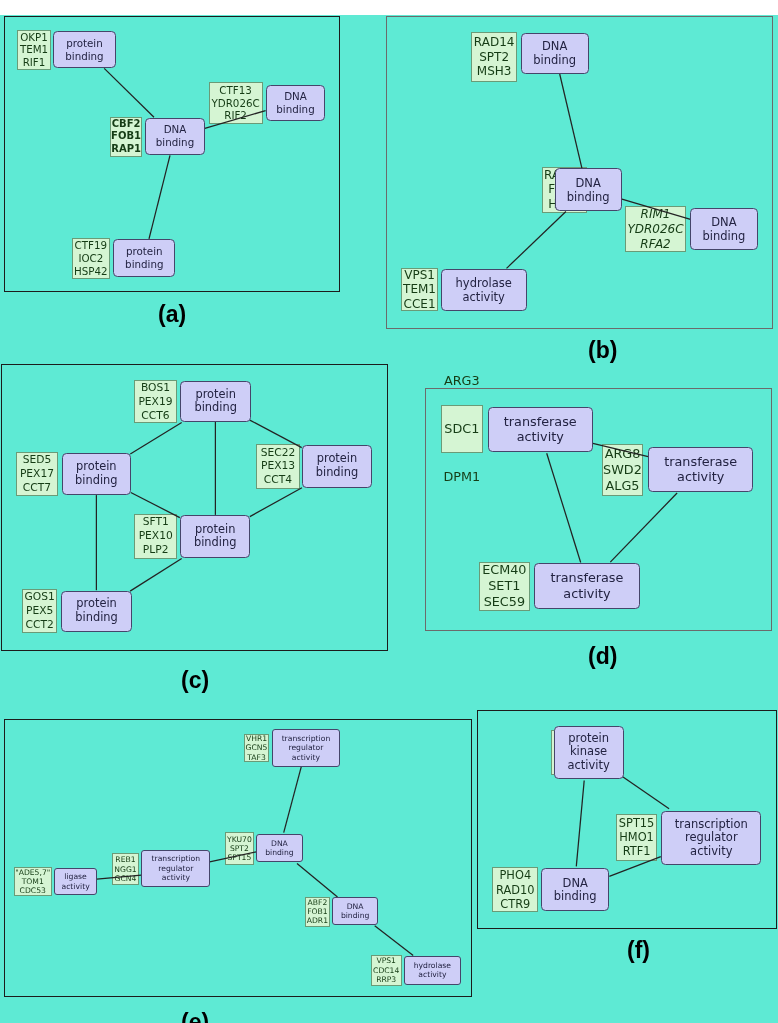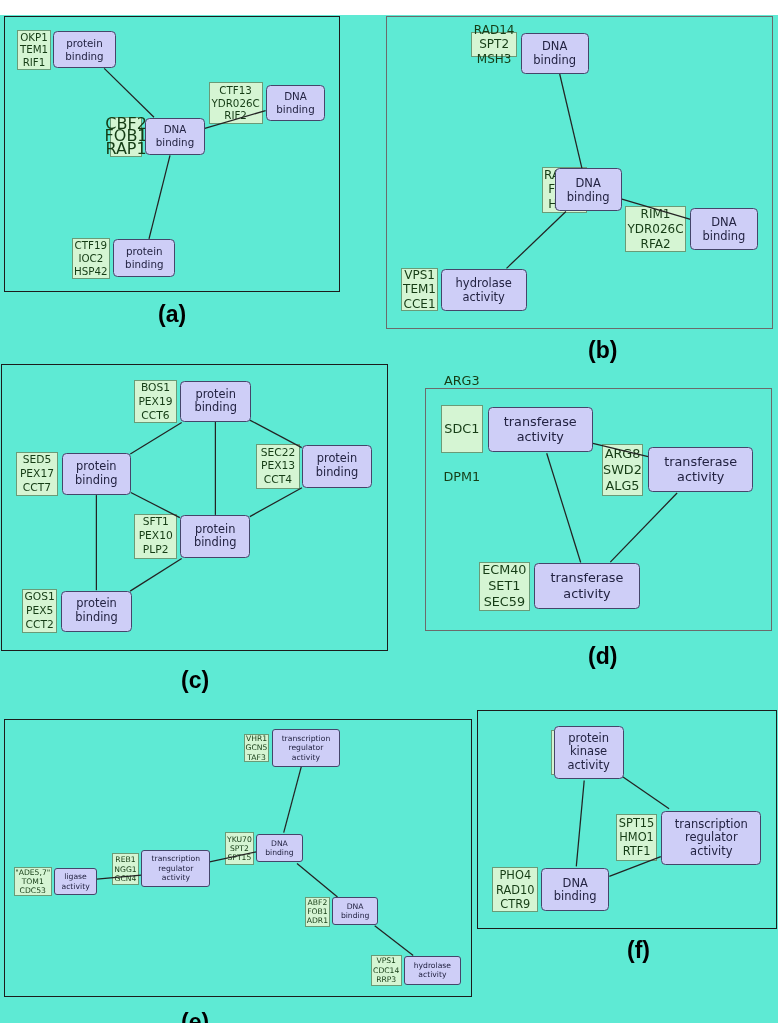--- a/index.html
+++ b/index.html
@@ -23,39 +23,39 @@
 <div id="figure">
     <div class="panel" style="left: 4px; top: 1px; width: 335.5px; height: 276.3px;">
       <div class="panel-frame" style="width: 335.5px; height: 276.3px; border: 1.4px solid rgb(28, 28, 28);"></div>
       <svg class="edge-layer" width="335.5" height="276.3">
         <line x1="100.2" y1="52.4" x2="150" y2="101.3" stroke="#232323" stroke-width="1.25"></line>
         <line x1="200.8" y1="112.3" x2="261.6" y2="94.6" stroke="#232323" stroke-width="1.25"></line>
         <line x1="166" y1="139.4" x2="145" y2="222.9" stroke="#232323" stroke-width="1.25"></line>
       </svg>
       <div class="node gene" style="left: 13px; top: 13.6px; width: 34px; height: 40.4px; font-size: 10.3px; line-height: 12.7px; background: rgb(213, 245, 211); border: 1.3px solid rgb(106, 155, 119); color: rgb(21, 60, 21);"><span>OKP1</span><span>TEM1</span><span>RIF1</span></div>
       <div class="node go" style="left: 49.2px; top: 14.7px; width: 62.5px; height: 37.8px; font-size: 10.3px; line-height: 12.9px; background: rgb(206, 206, 247); border: 1.6px solid rgb(69, 69, 106); border-radius: 4.5px; color: rgb(35, 35, 66);"><span>protein</span><span>binding</span></div>
-      <div class="node gene" style="left: 106.3px; top: 100.7px; width: 31.5px; height: 40.2px; font-size: 16px; line-height: 12.7px; background: rgb(213, 245, 211); border: 1.3px solid rgb(106, 155, 119); color: rgb(21, 60, 21);"><span>CBF2</span><span>FOB1</span><span>RAP1</span></div>
+      <div class="node gene" style="left: 106.3px; top: 100.7px; width: 31.5px; height: 40.2px; font-size: 10px; line-height: 12.7px; background: rgb(213, 245, 211); border: 1.3px solid rgb(106, 155, 119); color: rgb(21, 60, 21); font-weight: bold;"><span>CBF2</span><span>FOB1</span><span>RAP1</span></div>
       <div class="node go" style="left: 141.1px; top: 101.6px; width: 59.8px; height: 37.5px; font-size: 10.3px; line-height: 12.9px; background: rgb(206, 206, 247); border: 1.6px solid rgb(69, 69, 106); border-radius: 4.5px; color: rgb(35, 35, 66);"><span>DNA</span><span>binding</span></div>
       <div class="node gene" style="left: 204.5px; top: 65.8px; width: 54.2px; height: 42.5px; font-size: 10.3px; line-height: 12.7px; background: rgb(213, 245, 211); border: 1.3px solid rgb(106, 155, 119); color: rgb(21, 60, 21);"><span>CTF13</span><span>YDR026C</span><span>RIF2</span></div>
       <div class="node go" style="left: 261.8px; top: 68.8px; width: 59.4px; height: 36.4px; font-size: 10.3px; line-height: 12.9px; background: rgb(206, 206, 247); border: 1.6px solid rgb(69, 69, 106); border-radius: 4.5px; color: rgb(35, 35, 66);"><span>DNA</span><span>binding</span></div>
       <div class="node gene" style="left: 68px; top: 222px; width: 37.7px; height: 40.5px; font-size: 10.3px; line-height: 12.7px; background: rgb(213, 245, 211); border: 1.3px solid rgb(106, 155, 119); color: rgb(21, 60, 21);"><span>CTF19</span><span>IOC2</span><span>HSP42</span></div>
       <div class="node go" style="left: 109.3px; top: 223.4px; width: 62px; height: 37.7px; font-size: 10.3px; line-height: 12.9px; background: rgb(206, 206, 247); border: 1.6px solid rgb(69, 69, 106); border-radius: 4.5px; color: rgb(35, 35, 66);"><span>protein</span><span>binding</span></div>
     </div>
     <div class="panel" style="left: 386px; top: 1px; width: 387px; height: 313px;">
       <div class="panel-frame" style="width: 387px; height: 313px; border: 1.5px solid rgb(107, 107, 107);"></div>
       <svg class="edge-layer" width="387" height="313">
         <line x1="173.7" y1="58" x2="196" y2="152.6" stroke="#232323" stroke-width="1.25"></line>
         <line x1="235.1" y1="182.9" x2="304.5" y2="203.4" stroke="#232323" stroke-width="1.25"></line>
         <line x1="179.9" y1="195.5" x2="120.5" y2="252.4" stroke="#232323" stroke-width="1.25"></line>
       </svg>
-      <div class="node gene" style="left: 85.3px; top: 16.2px; width: 45.7px; height: 25px; font-size: 12px; line-height: 14.6px; background: rgb(213, 245, 211); border: 1.3px solid rgb(106, 155, 119); color: rgb(21, 60, 21);"><span>RAD14</span><span>SPT2</span><span>MSH3</span></div>
+      <div class="node gene" style="left: 85.3px; top: 16.2px; width: 45.7px; height: 50px; font-size: 12px; line-height: 14.6px; background: rgb(213, 245, 211); border: 1.3px solid rgb(106, 155, 119); color: rgb(21, 60, 21);"><span>RAD14</span><span>SPT2</span><span>MSH3</span></div>
       <div class="node go" style="left: 134.7px; top: 17.2px; width: 67.9px; height: 40.6px; font-size: 11.5px; line-height: 14.1px; background: rgb(206, 206, 247); border: 1.6px solid rgb(69, 69, 106); border-radius: 4.5px; color: rgb(35, 35, 66);"><span>DNA</span><span>binding</span></div>
       <div class="node gene" style="left: 119.5px; top: 150.6px; width: 45.6px; height: 46.3px; font-size: 12px; line-height: 14.6px; background: rgb(213, 245, 211); border: 1.3px solid rgb(106, 155, 119); color: rgb(21, 60, 21); margin-left: 36px;"><span>RAD16</span><span>FOB1</span><span>HTB1</span></div>
       <div class="node go" style="left: 168.5px; top: 152.2px; width: 67.2px; height: 43.1px; font-size: 11.5px; line-height: 14.1px; background: rgb(206, 206, 247); border: 1.6px solid rgb(69, 69, 106); border-radius: 4.5px; color: rgb(35, 35, 66);"><span>DNA</span><span>binding</span></div>
-      <div class="node gene" style="left: 239.4px; top: 190.2px; width: 60.3px; height: 46.3px; font-size: 12px; line-height: 14.6px; background: rgb(213, 245, 211); border: 1.3px solid rgb(106, 155, 119); color: rgb(21, 60, 21);"><span>RIM1</span><span>YDR026C</span><span>RFA2</span></div>
+      <div class="node gene" style="left: 239.4px; top: 190.2px; width: 60.3px; height: 46.3px; font-size: 12px; line-height: 14.6px; background: rgb(213, 245, 211); border: 1.3px solid rgb(106, 155, 119); color: rgb(21, 60, 21); font-style: italic;"><span>RIM1</span><span>YDR026C</span><span>RFA2</span></div>
       <div class="node go" style="left: 304.2px; top: 191.6px; width: 67.5px; height: 42.4px; font-size: 11.5px; line-height: 14.1px; background: rgb(206, 206, 247); border: 1.6px solid rgb(69, 69, 106); border-radius: 4.5px; color: rgb(35, 35, 66);"><span>DNA</span><span>binding</span></div>
       <div class="node gene" style="left: 14.8px; top: 251.5px; width: 37.5px; height: 43.9px; font-size: 12px; line-height: 14.6px; background: rgb(213, 245, 211); border: 1.3px solid rgb(106, 155, 119); color: rgb(21, 60, 21);"><span>VPS1</span><span>TEM1</span><span>CCE1</span></div>
       <div class="node go" style="left: 54.5px; top: 252.5px; width: 86.4px; height: 42.2px; font-size: 11.5px; line-height: 14.1px; background: rgb(206, 206, 247); border: 1.6px solid rgb(69, 69, 106); border-radius: 4.5px; color: rgb(35, 35, 66);"><span>hydrolase</span><span>activity</span></div>
     </div>
     <div class="panel" style="left: 1px; top: 349px; width: 456px; height: 287px;">
       <div class="panel-frame" style="width: 387px; height: 287px; border: 1.4px solid rgb(28, 28, 28);"></div>
       <svg class="edge-layer" width="387" height="287">
         <line x1="180.7" y1="58.5" x2="129.3" y2="90" stroke="#232323" stroke-width="1.25"></line>
         <line x1="214.4" y1="57.2" x2="214.4" y2="150.9" stroke="#232323" stroke-width="1.25"></line>
         <line x1="248.8" y1="56.1" x2="300.7" y2="83.6" stroke="#232323" stroke-width="1.25"></line>

